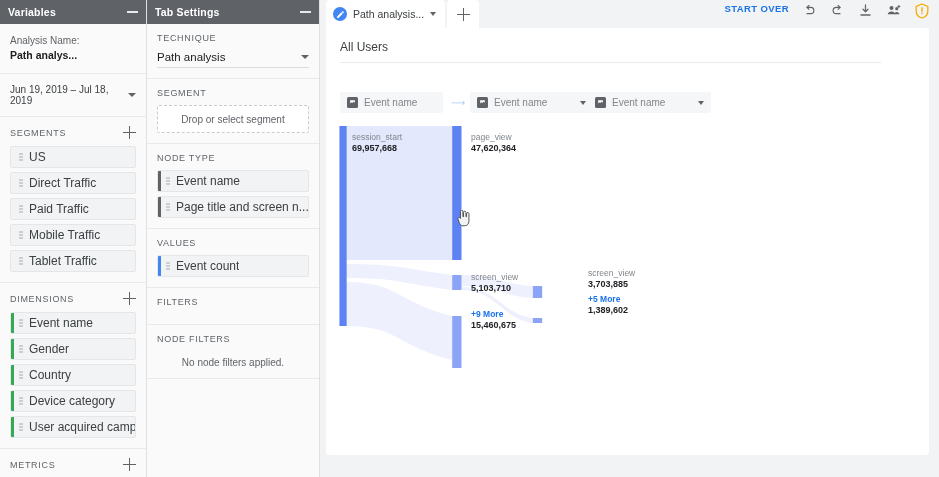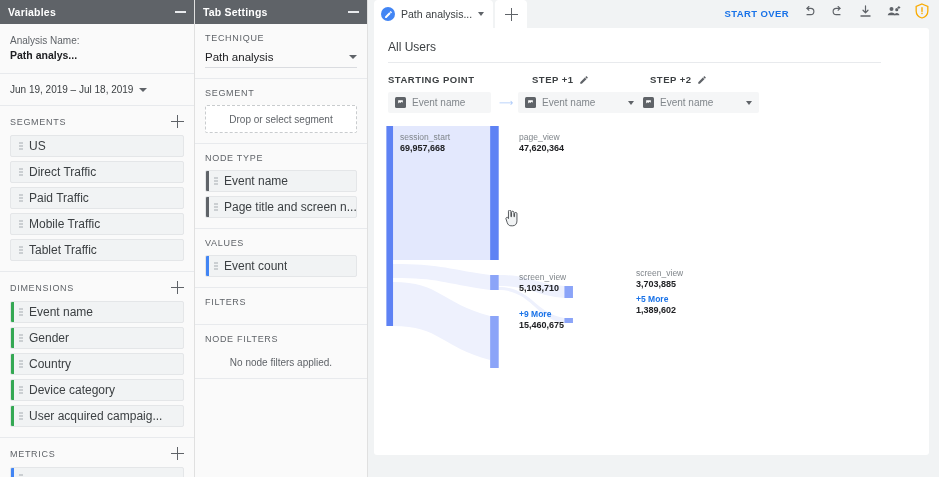--- a/index.html
+++ b/index.html
@@ -6,21 +6,21 @@
   html, body {
     width: 939px; height: 477px;
     font-family: "Liberation Sans", sans-serif;
     background: #ffffff;
     overflow: hidden;
   }
   .app { position: relative; width: 939px; height: 477px; display: flex; background:#f1f3f4; }
 
   
   .panel { height: 477px; background: #fafafa; position: relative; overflow: hidden; }
-  .panel-variables { width: 195px; border-right: 1px solid #e0e0e0; }
+  .panel-variables { width: 147px; border-right: 1px solid #e0e0e0; }
   .panel-tabsettings { width: 173px; border-right: 1px solid #e0e0e0; }
 
   .panel-header {
     height: 24px; background: #5f6368; color: #ffffff;
     display: flex; align-items: center; justify-content: space-between;
     padding: 0 8px;
   }
   .panel-header-title { font-size: 10.5px; font-weight: bold; letter-spacing: .2px; }
   .collapse-icon { width: 11px; height: 1.5px; background: #e8eaed; display:block; }
 
@@ -92,21 +92,21 @@
     width: 32px; height: 28px; display:flex; align-items:center; justify-content:center;
     background: #ffffff; margin-left: 2px; border-top-left-radius:4px; border-top-right-radius:4px;
   }
   .tab-add .plus-icon:before, .tab-add .plus-icon:after { background:#5f6368; }
   .caret-small {
     width: 0; height: 0; border-left: 3.5px solid transparent; border-right: 3.5px solid transparent;
     border-top: 4px solid #5f6368;
   }
 
   .topbar-actions {
-    position: absolute; right: 10px; top: 3px; display:flex; align-items:center; gap: 13px;
+    position: absolute; right: 10px; top: 3px; display:flex; gap: 13px;
   }
   .start-over { font-size: 9.5px; color: #1a73e8; font-weight: bold; letter-spacing:.4px; }
 
   .card {
     position: absolute; left: 6px; right: 10px; top: 28px; bottom: 22px;
     background: #ffffff; border-radius: 0 3px 3px 3px;
   }
   .card-title { position:absolute; left: 14px; top: 12px; font-size: 12px; color: #3c4043; }
   .card-rule { position:absolute; left: 14px; right: 48px; top: 34px; height:1px; background:#e8eaed; }
 
@@ -344,41 +344,20 @@
             <rect x="10.8" y="16" width="2.4" height="2.4" fill="#f9ab00"></rect>
           </svg>
         </span>
       </div>
     </div>
 
     <div class="card">
       <div class="card-title">All Users</div>
       <div class="card-rule"></div>
 
-      <div class="steps-header">
-        <div class="step-head" style="left:0px">
-          <span>STARTING POINT</span>
-        </div>
-        <div class="step-head" style="left:144px">
-          <span>STEP +1</span>
-          <span class="pencil">
-            <svg width="10" height="10" viewBox="0 0 24 24">
-                <path fill="#5f6368" d="M3 17.25V21h3.75L17.81 9.94l-3.75-3.75L3 17.25zM20.71 7.04a1 1 0 0 0 0-1.41l-2.34-2.34a1 1 0 0 0-1.41 0l-1.83 1.83 3.75 3.75 1.83-1.83z"></path>
-              </svg>
-          </span>
-        </div>
-        <div class="step-head" style="left:262px">
-          <span>STEP +2</span>
-          <span class="pencil">
-            <svg width="10" height="10" viewBox="0 0 24 24">
-                <path fill="#5f6368" d="M3 17.25V21h3.75L17.81 9.94l-3.75-3.75L3 17.25zM20.71 7.04a1 1 0 0 0 0-1.41l-2.34-2.34a1 1 0 0 0-1.41 0l-1.83 1.83 3.75 3.75 1.83-1.83z"></path>
-              </svg>
-          </span>
-        </div>
-      </div>
 
       <div class="selectors">
         <div class="sel" style="left:0px; width:103px;">
           <span class="sel-icon">
             <svg width="7" height="7" viewBox="0 0 24 24">
                 <path fill="#ffffff" d="M20 4v9l-4-4-5 5-3-3-4 4V4z"></path>
               </svg>
           </span>
           <span>Event name</span>
         </div>

